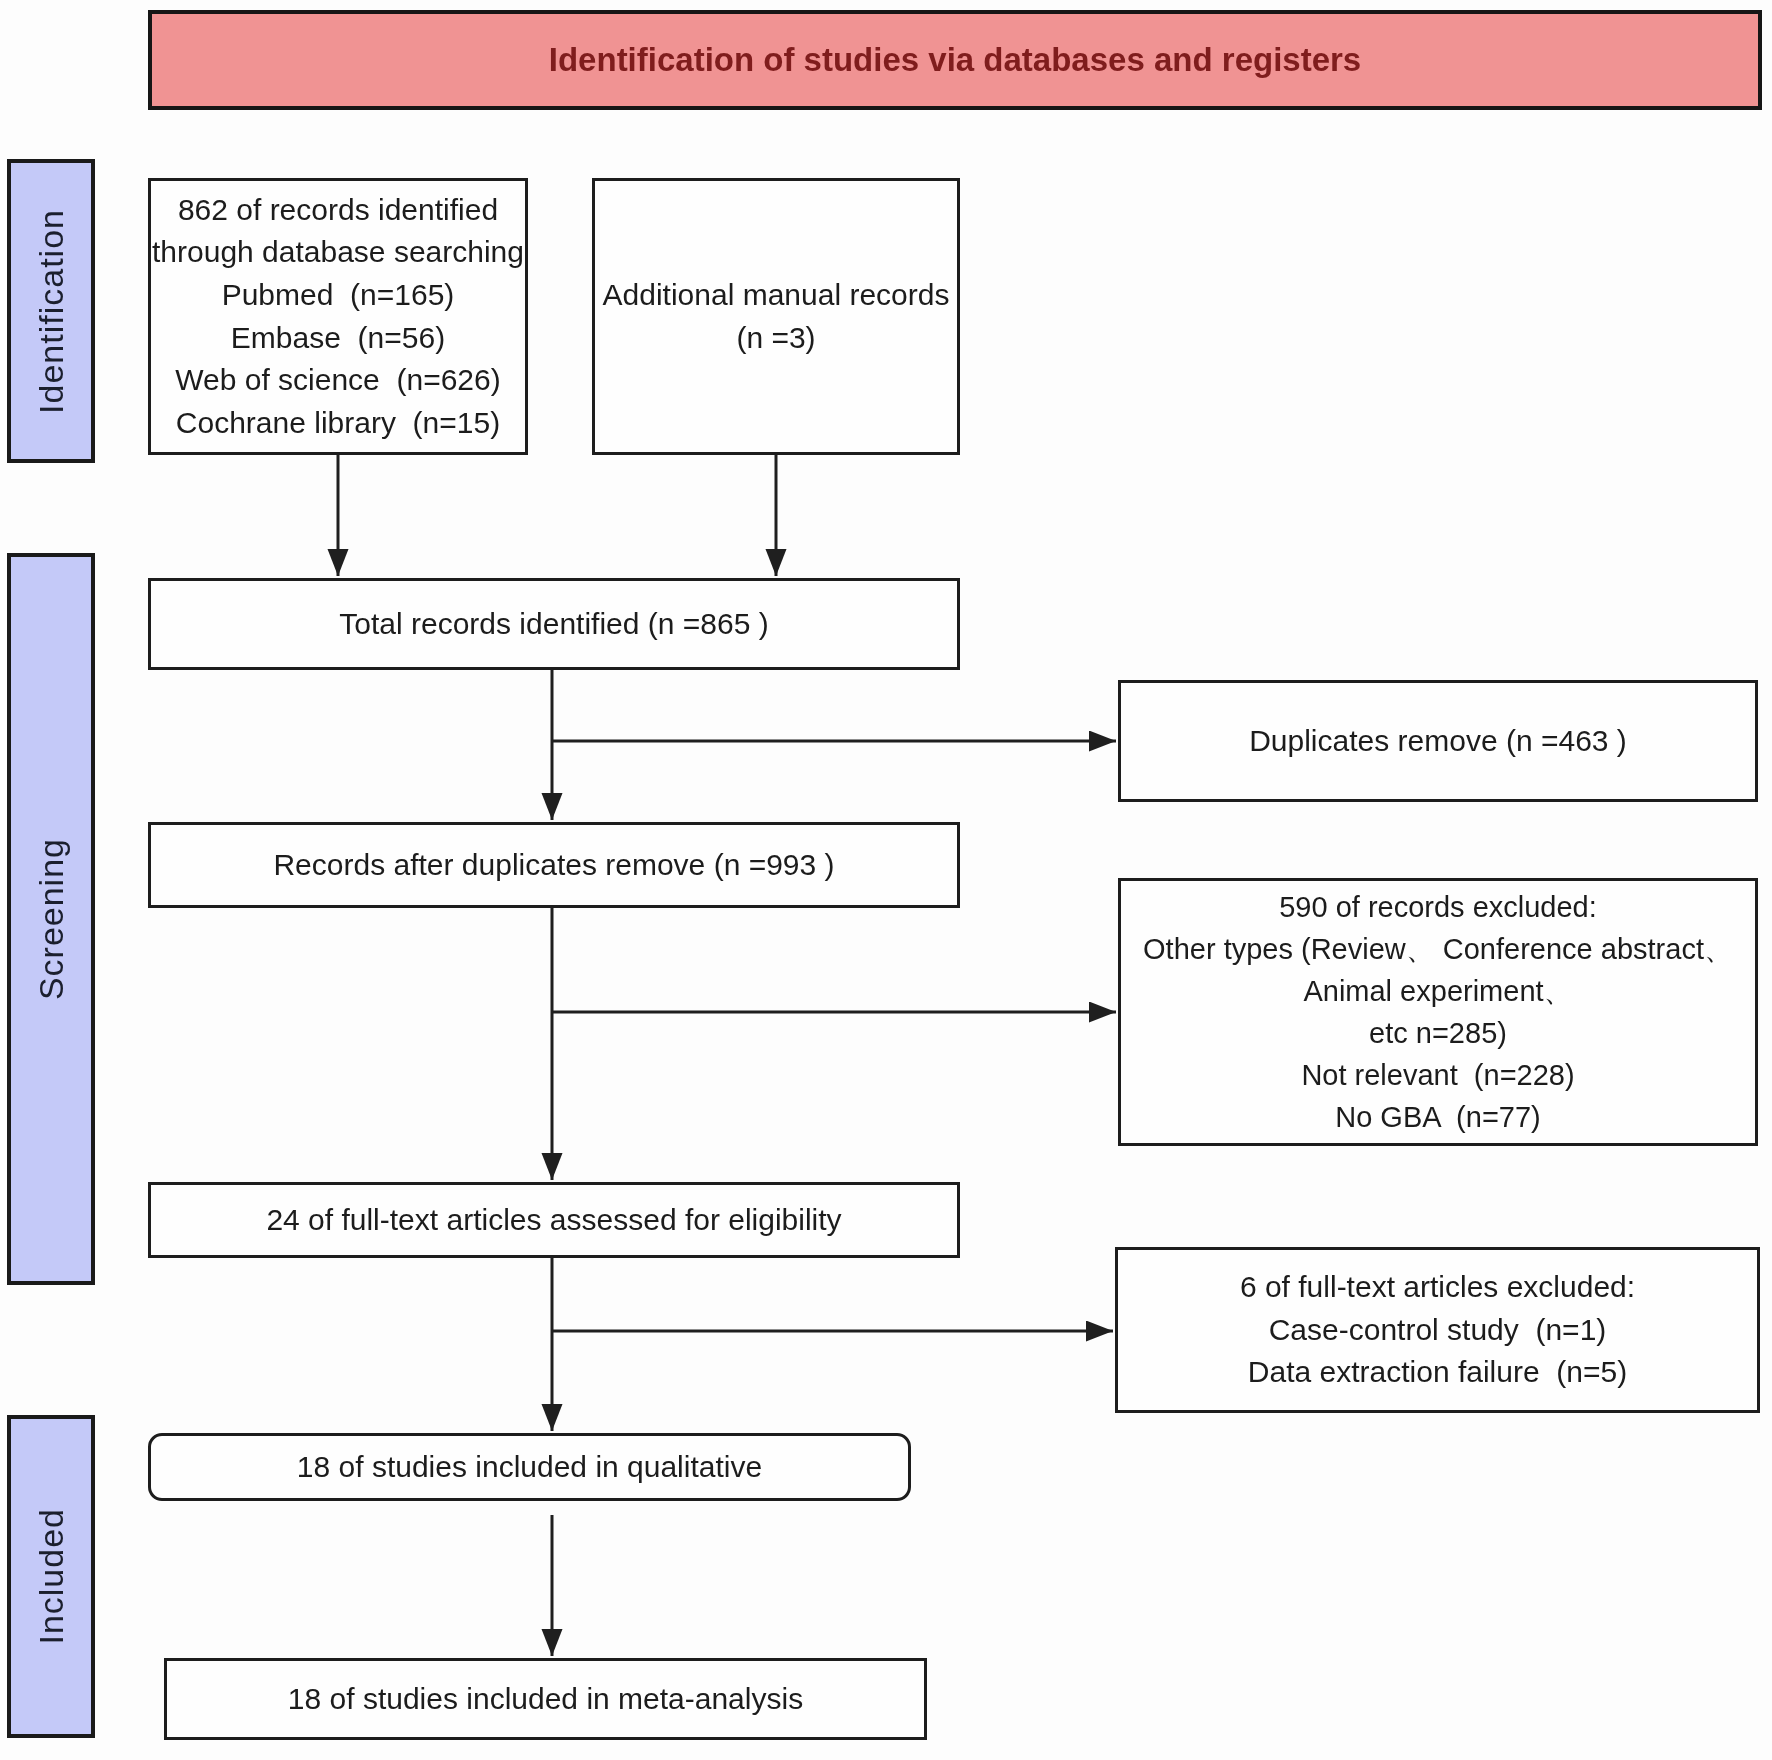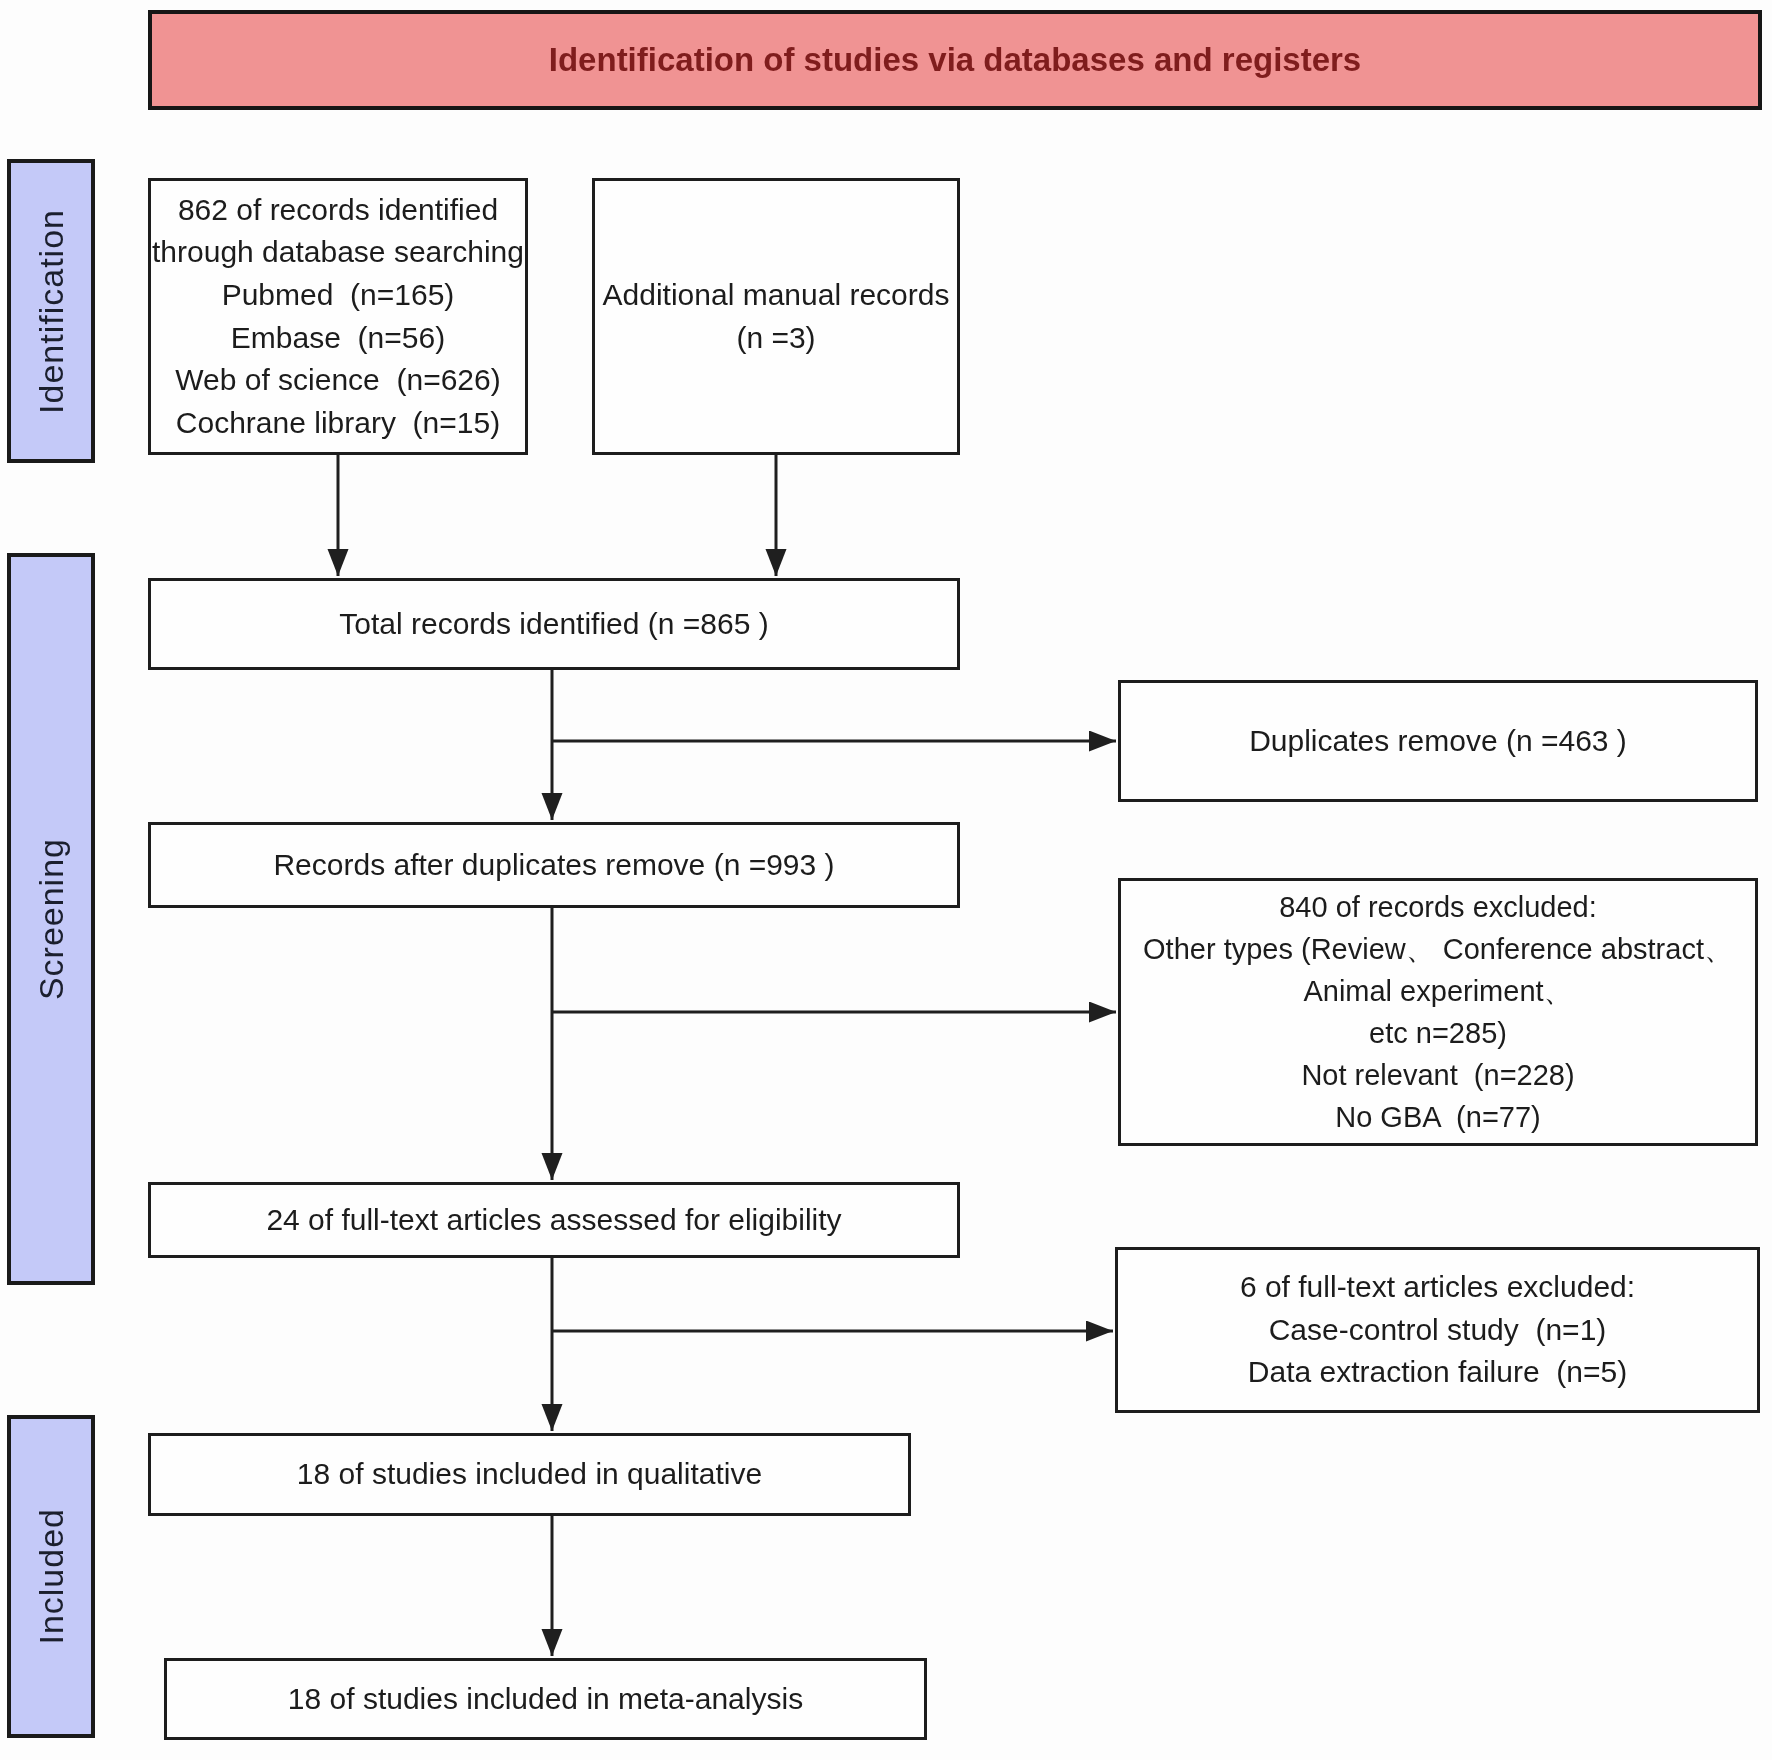--- a/index.html
+++ b/index.html
@@ -80,21 +80,21 @@
     font-size: 30px;
     line-height: 1.42;
     white-space: pre-wrap;
     color: #1c1c1c;
   }
   .bA { left: 148px;  top: 178px;  width: 380px; height: 277px; }
   .bB { left: 592px;  top: 178px;  width: 368px; height: 277px; }
   .bC { left: 148px;  top: 578px;  width: 812px; height: 92px;  }
   .bD { left: 148px;  top: 822px;  width: 812px; height: 86px;  }
   .bE { left: 148px;  top: 1182px; width: 812px; height: 76px;  }
-  .bF { left: 148px;  top: 1433px; width: 763px; height: 83px;  }
+  .bF { left: 148px;  top: 1433px; width: 763px; height: 68px; border-radius: 14px;  }
   .bG { left: 164px;  top: 1658px; width: 763px; height: 82px;  }
   .bH { left: 1118px; top: 680px;  width: 640px; height: 122px; }
   .bI { left: 1118px; top: 878px;  width: 640px; height: 268px; font-size: 29px; line-height: 1.45; }
   .bJ { left: 1115px; top: 1247px; width: 645px; height: 166px; }
 </style>
 </head>
 <body>
 
 <div class="canvas">
 
@@ -133,21 +133,21 @@
 through database searching
 Pubmed  (n=165)
 Embase  (n=56)
 Web of science  (n=626)
 Cochrane library  (n=15)</div>
   <div class="box bB">Additional manual records
 (n =3)</div>
   <div class="box bC">Total records identified (n =865 )</div>
   <div class="box bH">Duplicates remove (n =463 )</div>
   <div class="box bD">Records after duplicates remove (n =993 )</div>
-  <div class="box bI">840 of records excluded:
+  <div class="box bI">590 of records excluded:
 Other types (Review、 Conference abstract、
 Animal experiment、
 etc n=285)
 Not relevant  (n=228)
 No GBA  (n=77)</div>
   <div class="box bE">24 of full-text articles assessed for eligibility</div>
   <div class="box bJ">6 of full-text articles excluded:
 Case-control study  (n=1)
 Data extraction failure  (n=5)</div>
   <div class="box bF">18 of studies included in qualitative</div>

